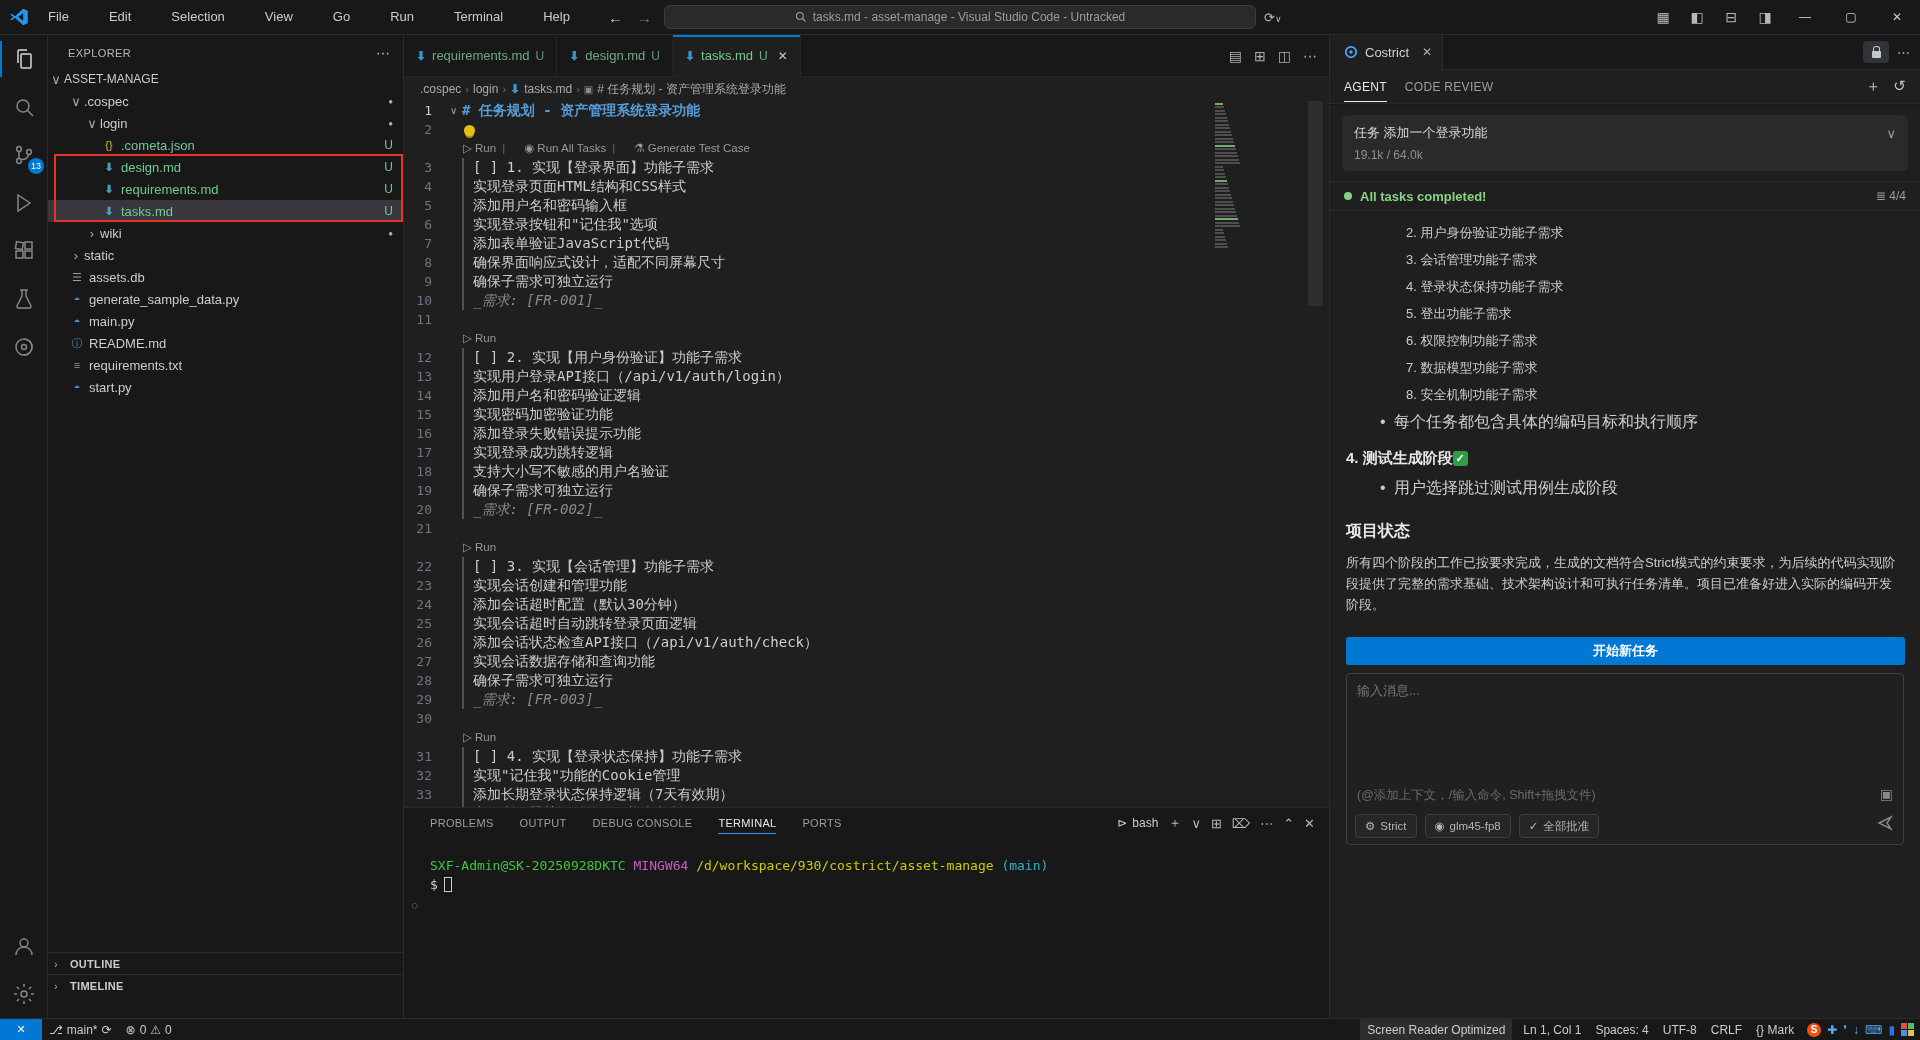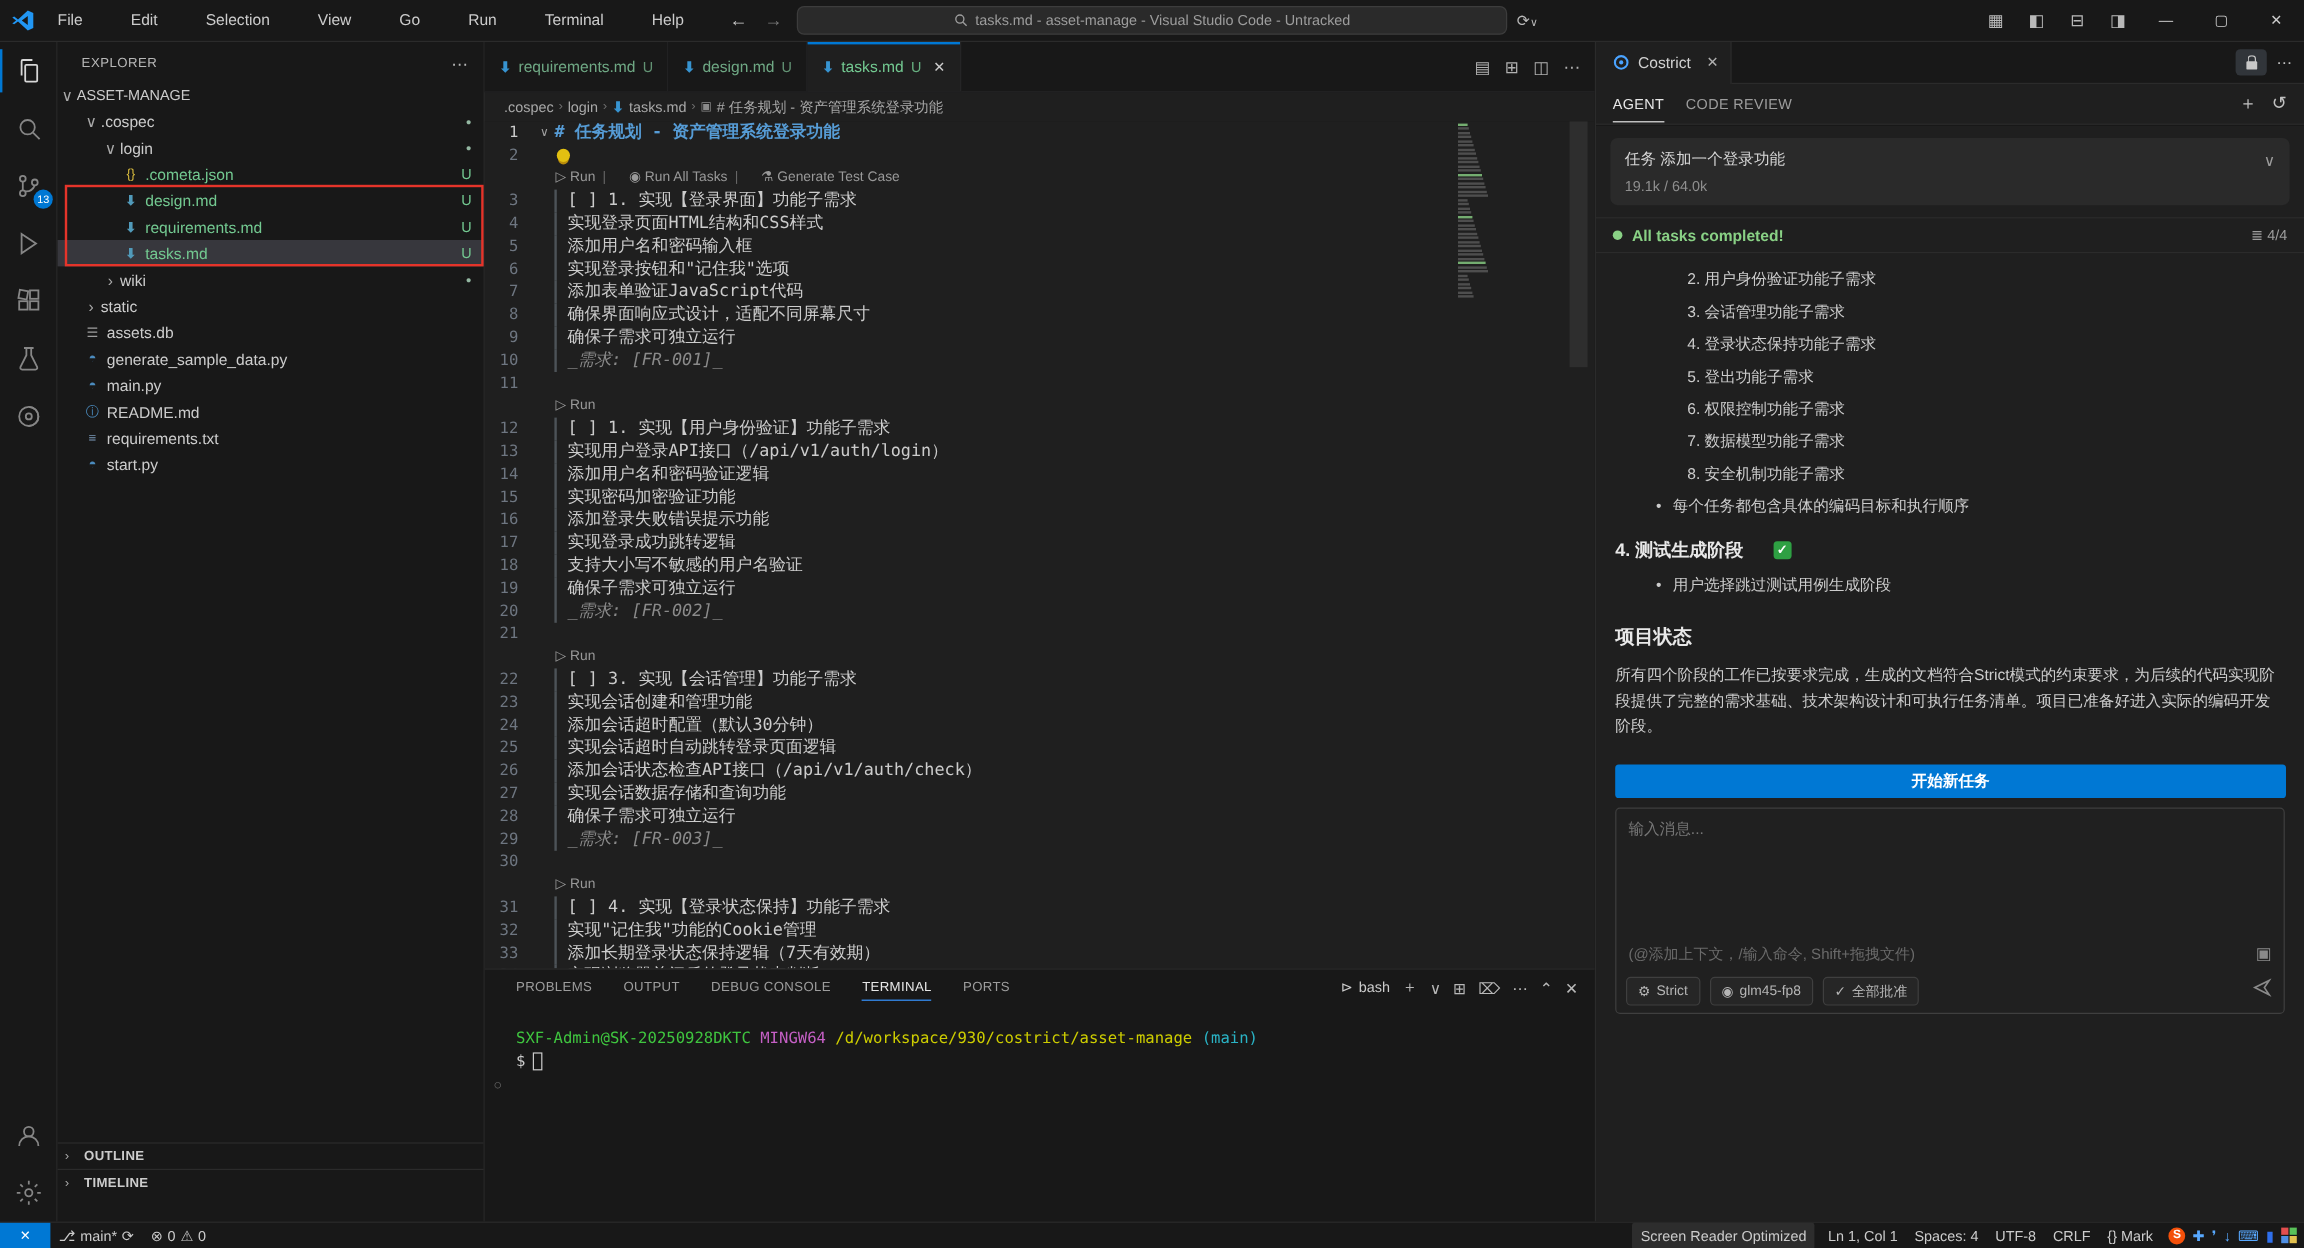--- a/index.html
+++ b/index.html
@@ -110,23 +110,23 @@
   .task-card { margin:10px 12px; background:#2a2a2a; border-radius:6px; padding:9px 12px; }
   .task-card .row1 { display:flex; align-items:center; color:#d6d6d6; font-size:13px; }
   .task-card .chev { margin-left:auto; color:#9d9d9d; }
   .task-card .row2 { color:#8f8f8f; font-size:12px; margin-top:6px; }
   .done-row { display:flex; align-items:center; height:30px; padding:0 14px; border-top:1px solid #2b2b2b; border-bottom:1px solid #2b2b2b; }
   .done-row .dot { width:8px; height:8px; border-radius:50%; background:#89d185; margin-right:8px; }
   .done-row .txt { color:#89d185; font-weight:bold; font-size:13px; }
   .done-row .cnt { margin-left:auto; color:#9d9d9d; font-size:12px; }
   .rp-scroll { padding:8px 16px 0; }
   .num-item { color:#cccccc; font-size:13px; line-height:27px; padding-left:60px; }
-  .bullet-item { color:#cccccc; font-size:13px; line-height:27px; padding-left:48px; position:relative; }
+  .bullet-item { color:#cccccc; font-size:16px; line-height:27px; padding-left:48px; position:relative; }
   .bullet-item::before { content:"•"; position:absolute; left:34px; color:#cccccc; }
-  .rp-h4 { color:#e8e8e8; font-size:15px; font-weight:bold; margin:14px 0 6px; display:flex; align-items:center; gap:25px; }
+  .rp-h4 { color:#e8e8e8; font-size:15px; font-weight:bold; margin:14px 0 6px; display:flex; align-items:center; gap:0; }
   .checkbox-green { width:15px; height:15px; background:#2ea043; border-radius:3px; color:#fff; font-size:11px; display:inline-flex; align-items:center; justify-content:center; }
   .rp-h3 { color:#e8e8e8; font-size:16px; font-weight:bold; margin:20px 0 10px; }
   .rp-para { color:#cccccc; font-size:13px; line-height:21px; }
   .new-task-btn { margin:22px 16px 0; height:28px; background:#0078d4; border:none; border-radius:3px; color:#fff; font-size:13px; font-weight:bold; width:559px; cursor:pointer; font-family:"Liberation Sans",sans-serif; }
   .chat-input { margin:8px 16px 0; height:172px; background:#202020; border:1px solid #3f3f3f; border-radius:4px; position:relative; }
   .chat-ph { position:absolute; left:10px; top:8px; color:#767676; font-size:13px; }
   .chat-hint { position:absolute; left:10px; bottom:40px; color:#6a6a6a; font-size:12.5px; }
   .img-icon { position:absolute; right:10px; bottom:42px; color:#8a8a8a; font-size:14px; }
   .pill-row { position:absolute; left:8px; bottom:6px; display:flex; gap:8px; align-items:center; }
   .pill { display:flex; align-items:center; gap:5px; border:1px solid #3f3f3f; background:#262626; border-radius:4px; height:24px; padding:0 9px; color:#b5b5b5; font-size:11.5px; cursor:pointer; }
@@ -384,21 +384,21 @@
           <div class="erow "><span class="ln">3</span><span class="fold"></span><span class="code guide">[ ] 1. 实现【登录界面】功能子需求</span></div>
           <div class="erow "><span class="ln">4</span><span class="fold"></span><span class="code guide">实现登录页面HTML结构和CSS样式</span></div>
           <div class="erow "><span class="ln">5</span><span class="fold"></span><span class="code guide">添加用户名和密码输入框</span></div>
           <div class="erow "><span class="ln">6</span><span class="fold"></span><span class="code guide">实现登录按钮和"记住我"选项</span></div>
           <div class="erow "><span class="ln">7</span><span class="fold"></span><span class="code guide">添加表单验证JavaScript代码</span></div>
           <div class="erow "><span class="ln">8</span><span class="fold"></span><span class="code guide">确保界面响应式设计，适配不同屏幕尺寸</span></div>
           <div class="erow "><span class="ln">9</span><span class="fold"></span><span class="code guide">确保子需求可独立运行</span></div>
           <div class="erow ital"><span class="ln">10</span><span class="fold"></span><span class="code guide">_需求: [FR-001]_</span></div>
           <div class="erow "><span class="ln">11</span><span class="fold"></span><span class="code"></span></div>
           <div class="erow codelens"><span class="ln"></span><span class="cl">▷ Run</span></div>
-          <div class="erow "><span class="ln">12</span><span class="fold"></span><span class="code guide">[ ] 1. 实现【用户身份验证】功能子需求</span></div>
+          <div class="erow "><span class="ln">12</span><span class="fold"></span><span class="code guide">[ ] 2. 实现【用户身份验证】功能子需求</span></div>
           <div class="erow "><span class="ln">13</span><span class="fold"></span><span class="code guide">实现用户登录API接口（/api/v1/auth/login）</span></div>
           <div class="erow "><span class="ln">14</span><span class="fold"></span><span class="code guide">添加用户名和密码验证逻辑</span></div>
           <div class="erow "><span class="ln">15</span><span class="fold"></span><span class="code guide">实现密码加密验证功能</span></div>
           <div class="erow "><span class="ln">16</span><span class="fold"></span><span class="code guide">添加登录失败错误提示功能</span></div>
           <div class="erow "><span class="ln">17</span><span class="fold"></span><span class="code guide">实现登录成功跳转逻辑</span></div>
           <div class="erow "><span class="ln">18</span><span class="fold"></span><span class="code guide">支持大小写不敏感的用户名验证</span></div>
           <div class="erow "><span class="ln">19</span><span class="fold"></span><span class="code guide">确保子需求可独立运行</span></div>
           <div class="erow ital"><span class="ln">20</span><span class="fold"></span><span class="code guide">_需求: [FR-002]_</span></div>
           <div class="erow "><span class="ln">21</span><span class="fold"></span><span class="code"></span></div>
           <div class="erow codelens"><span class="ln"></span><span class="cl">▷ Run</span></div>

